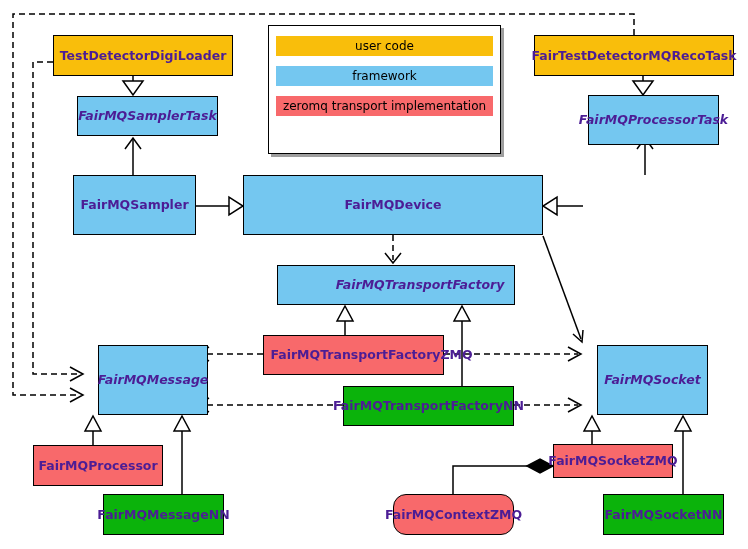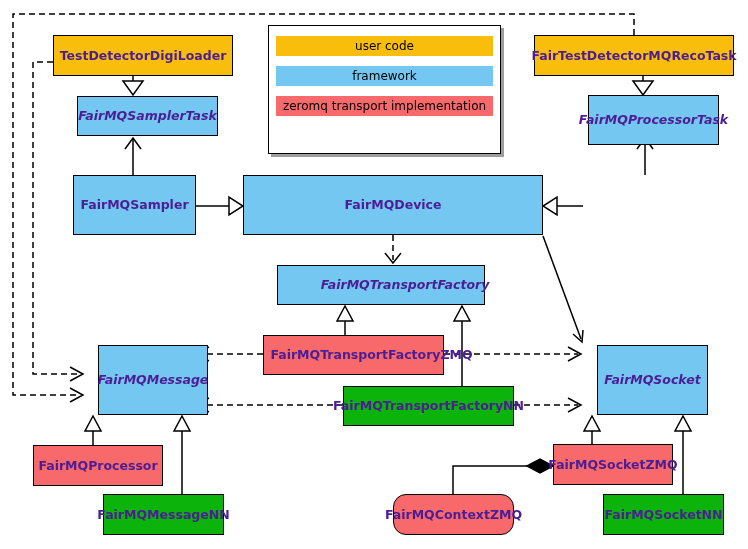--- a/index.html
+++ b/index.html
@@ -158,33 +158,33 @@
 
   <div class="node c-fw abstract" style="left:63px;top:96px;width:141px;height:40px;">FairMQSamplerTask</div>
 
   <div class="node c-fw abstract" style="left:574px;top:95px;width:131px;height:50px;">FairMQProcessorTask</div>
 
   <div class="node c-fw" style="left:73px;top:175px;width:123px;height:60px;">FairMQSampler</div>
 
   <div class="node c-fw" style="left:243px;top:175px;width:300px;height:60px;">FairMQDevice</div>
 
 
-  <div class="node c-fw abstract" style="left:263px;top:265px;width:208px;height:40px;padding-left:48px;">FairMQTransportFactory</div>
+  <div class="node c-fw abstract" style="left:263px;top:265px;width:238px;height:40px;padding-left:48px;">FairMQTransportFactory</div>
 
   <div class="node c-zmq" style="left:263px;top:335px;width:181px;height:40px;padding-left:36px;">FairMQTransportFactoryZMQ</div>
 
   <div class="node c-fw abstract" style="left:84px;top:345px;width:110px;height:70px;">FairMQMessage</div>
 
   <div class="node c-nn" style="left:343px;top:386px;width:171px;height:40px;">FairMQTransportFactoryNN</div>
 
   <div class="node c-fw abstract" style="left:583px;top:345px;width:111px;height:70px;">FairMQSocket</div>
 
   <div class="node c-zmq" style="left:33px;top:445px;width:130px;height:41px;">FairMQProcessor</div>
 
   <div class="node c-nn" style="left:103px;top:494px;width:121px;height:41px;">FairMQMessageNN</div>
 
   <div class="node c-zmq" style="left:393px;top:494px;width:121px;height:41px;border-radius:13px;">FairMQContextZMQ</div>
 
-  <div class="node c-zmq" style="left:553px;top:444px;width:120px;height:41px;">FairMQSocketZMQ</div>
+  <div class="node c-zmq" style="left:553px;top:444px;width:120px;height:34px;">FairMQSocketZMQ</div>
 
   <div class="node c-nn" style="left:603px;top:494px;width:121px;height:41px;">FairMQSocketNN</div>
 
 </div>
 
 </body></html>

